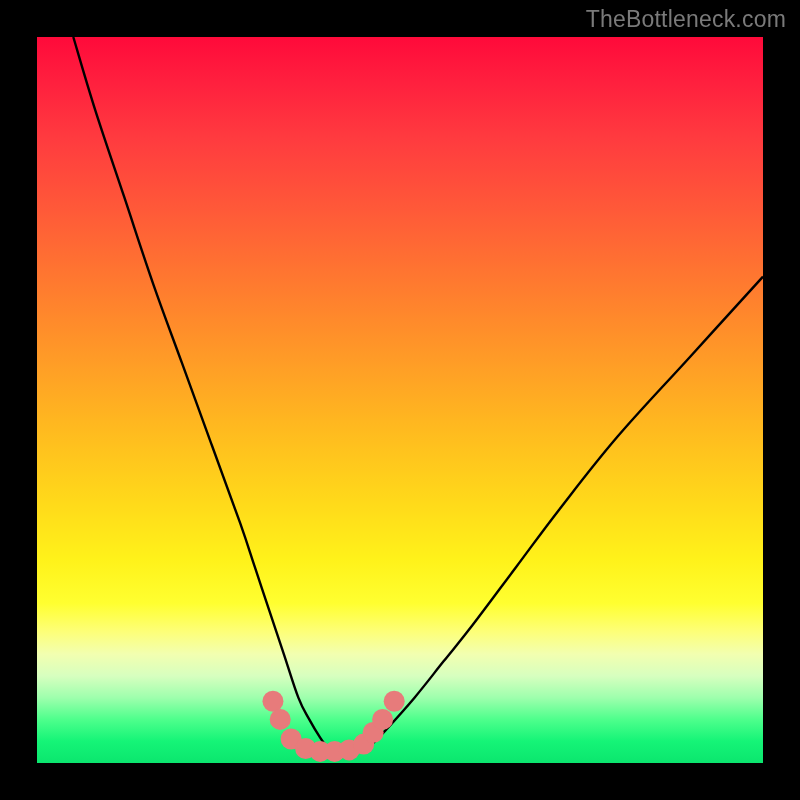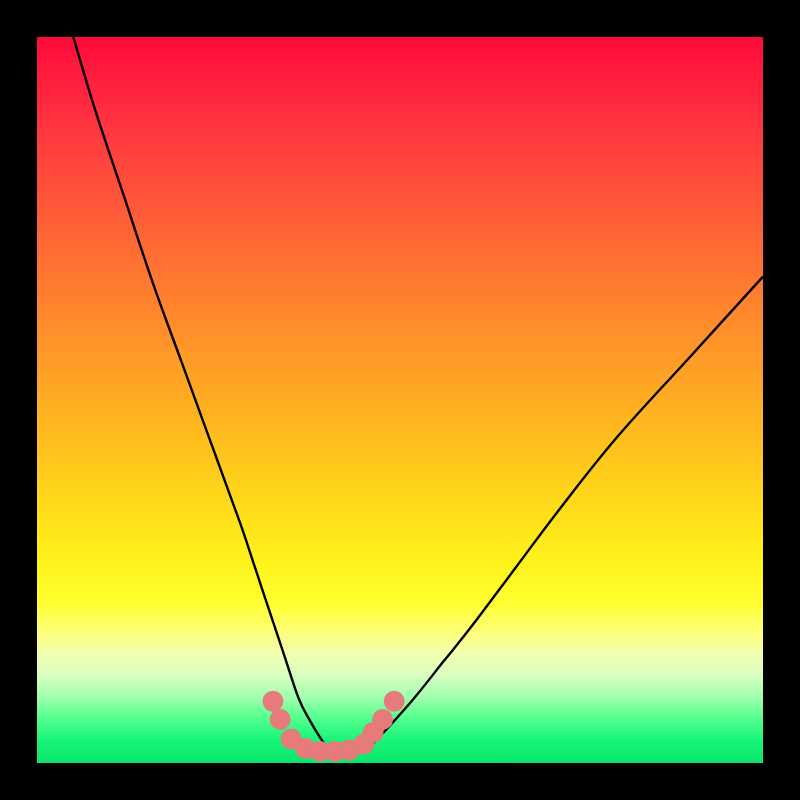--- a/index.html
+++ b/index.html
@@ -62,20 +62,21 @@
     top: 0;
     width: 726px;
     height: 726px;
     overflow: visible;
   }
 </style>
 </head>
 <body>
 
 <div class="frame">
+  <div class="watermark">TheBottleneck.com</div>
   <div class="plot-area">
     <svg class="curve" viewBox="0 0 726 726">
       <g id="curve-group">
           <path d="M 36.300000000000004 0 C 40.220400000000005 13.068000000000003 48.9324 43.85040000000002 58.08 72.60000000000002 C 67.2276 101.34960000000002 76.66559999999998 128.35680000000002 87.11999999999999 159.72000000000003 C 97.5744 191.08320000000003 105.70559999999999 216.78359999999998 116.16 246.83999999999997 C 126.6144 276.89639999999997 134.74560000000002 297.9504 145.20000000000002 326.7 C 155.6544 355.4496 163.7856 377.8104 174.23999999999998 406.56 C 184.69439999999997 435.3096 195.43920000000003 464.20439999999996 203.28000000000003 486.41999999999996 C 211.12080000000003 508.63559999999995 212.5728 514.2984 217.79999999999998 529.98 C 223.02719999999997 545.6616 227.09279999999998 557.8584 232.32 573.54 C 237.5472 589.2216 241.61280000000002 601.4184 246.84000000000003 617.1 C 252.06720000000004 632.7816 256.7862 648.8987999999999 261.36 660.66 C 265.9338 672.4212 268.3296 675.2526 272.25 682.44 C 276.1704 689.6274000000001 279.873 695.6241600000001 283.14 700.59 C 286.407 705.55584 287.7864 707.4144 290.40000000000003 710.028 C 293.01360000000005 712.6416 295.04639999999995 713.93388 297.65999999999997 715.11 C 300.2736 716.28612 300.9996 716.562 304.92 716.562 C 308.84040000000005 716.562 314.2128 716.67816 319.44 715.11 C 324.6672 713.54184 328.73280000000005 711.7704 333.96000000000004 707.85 C 339.1872 703.9296 340.63919999999996 701.8242 348.47999999999996 693.33 C 356.32079999999996 684.8358000000001 367.0656 673.0745999999999 377.52000000000004 660.66 C 387.97440000000006 648.2454 396.1056000000001 637.428 406.56000000000006 624.36 C 417.0144 611.292 422.532 605.0483999999999 435.59999999999997 588.06 C 448.66799999999995 571.0716 463.4784 550.8888000000001 479.16 529.98 C 494.8416 509.07120000000003 504.4248 495.4224 522.72 471.9 C 541.0152 448.3776 557.2776000000001 426.7428 580.8000000000001 399.3 C 604.3224 371.85720000000003 627.264 348.1895999999999 653.4 319.43999999999994 C 679.536 290.69039999999995 712.932 253.95479999999998 726 239.57999999999998" fill="none" stroke="#000000" stroke-width="2.4"></path>
         </g>
       <g id="dots-group">
           <circle cx="235.95000000000002" cy="664.29" r="10.5" fill="#e77b7b"></circle>
           <circle cx="243.21" cy="682.44" r="10.5" fill="#e77b7b"></circle>
           <circle cx="254.1" cy="702.042" r="10.5" fill="#e77b7b"></circle>
           <circle cx="268.62" cy="711.48" r="10.5" fill="#e77b7b"></circle>

